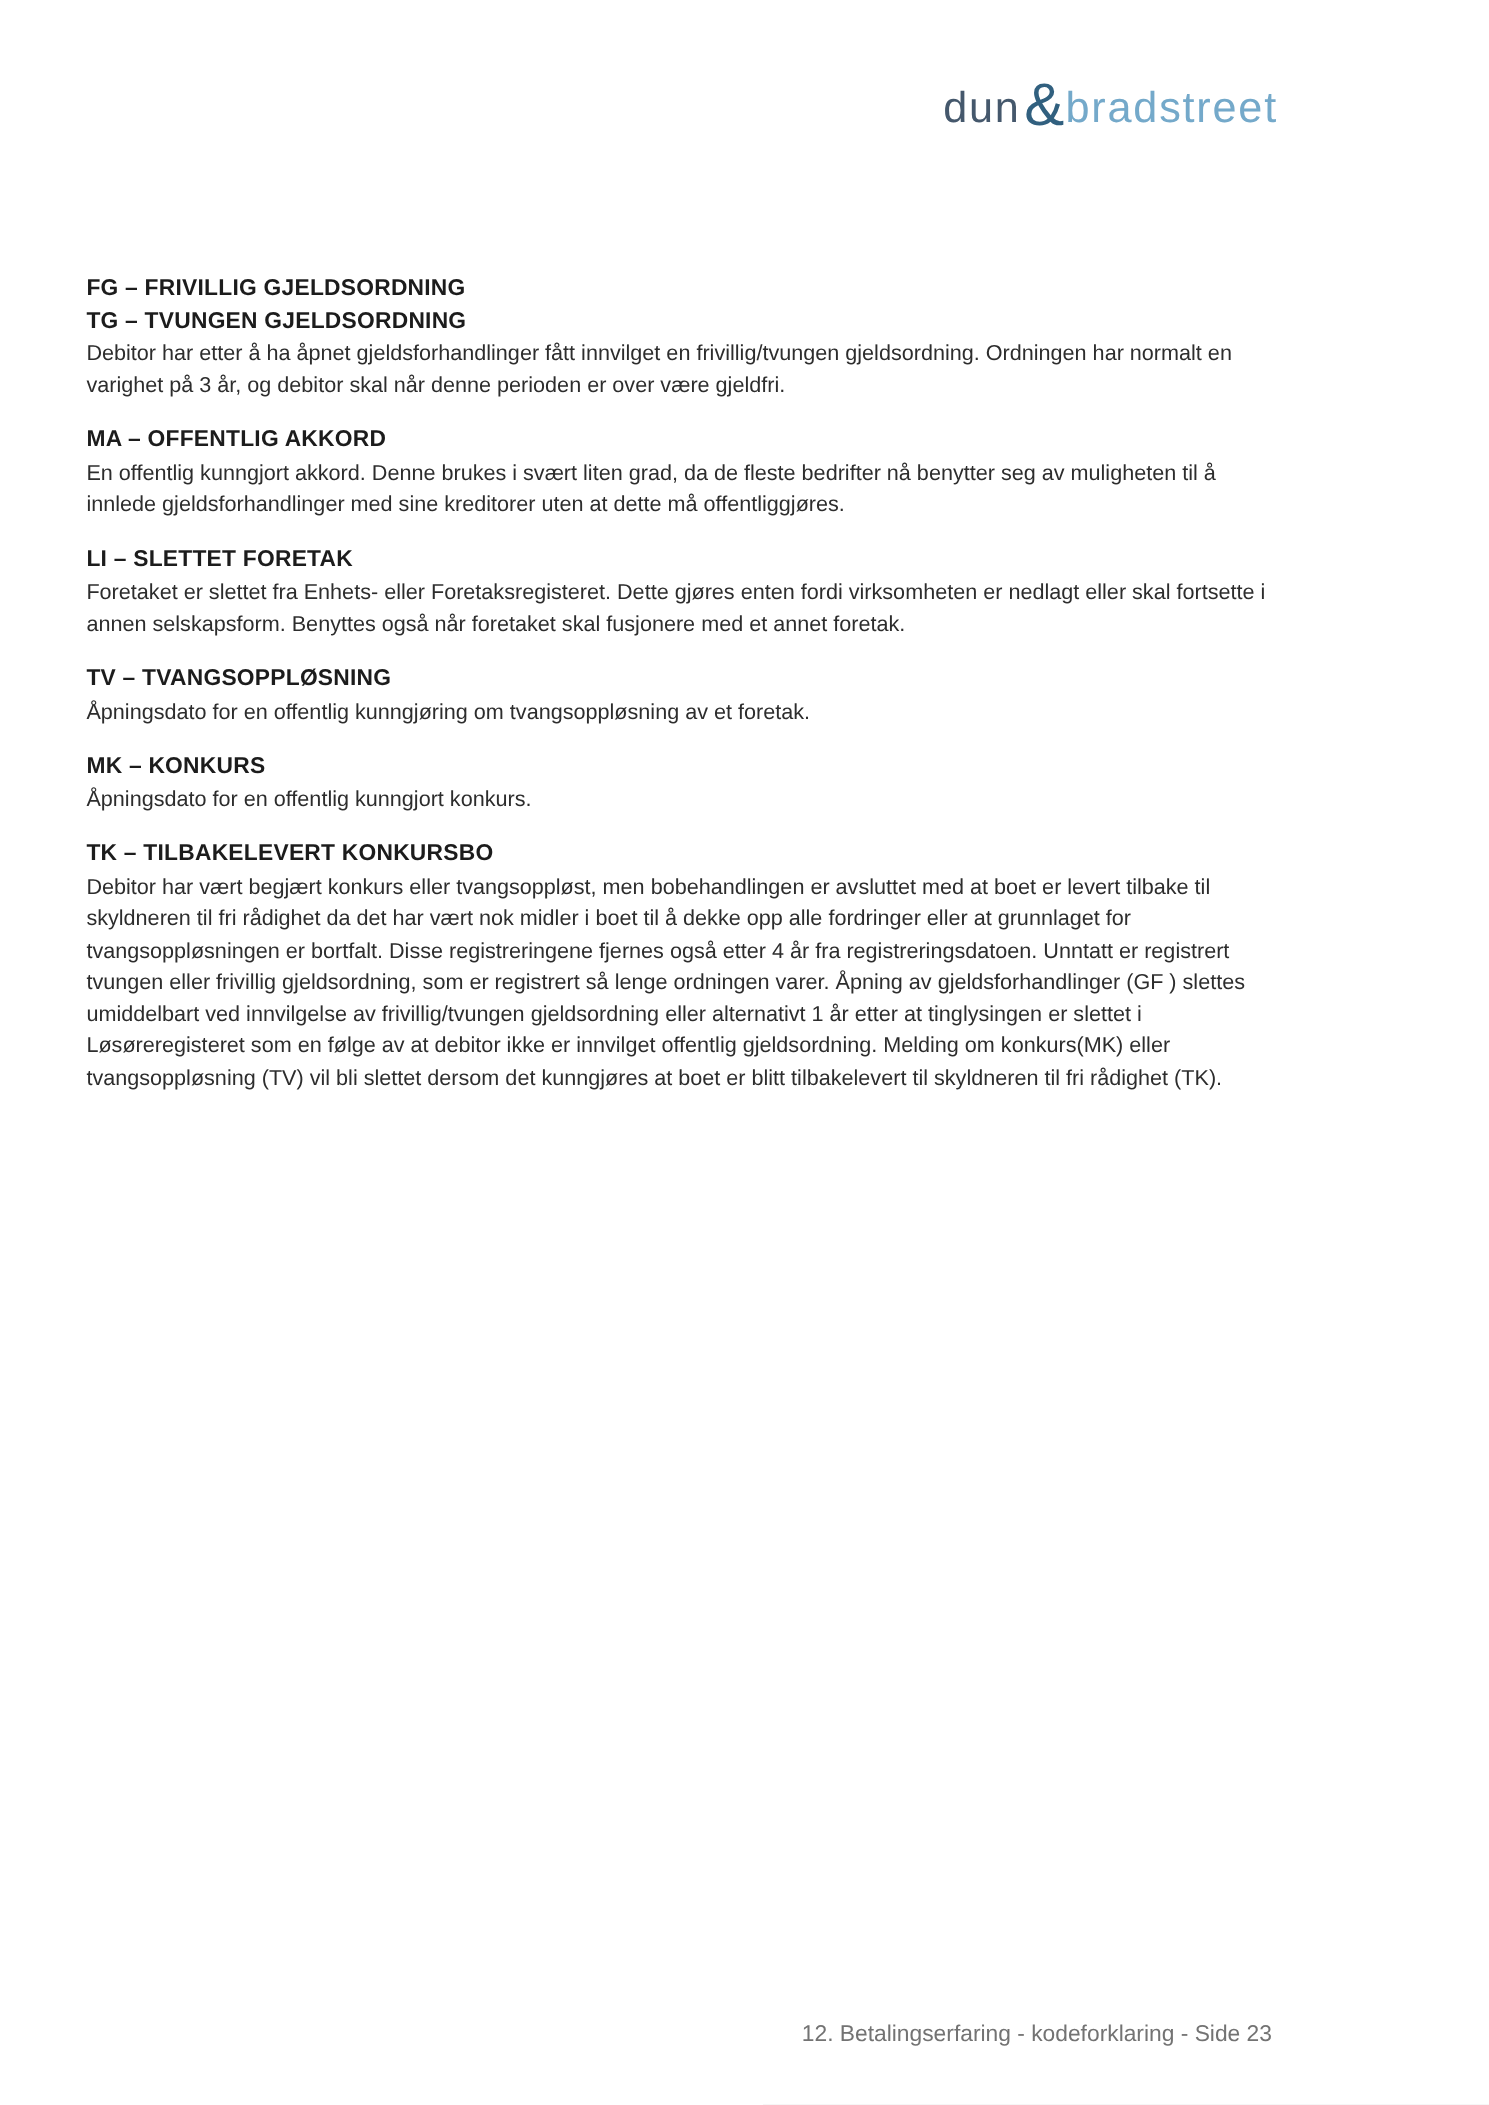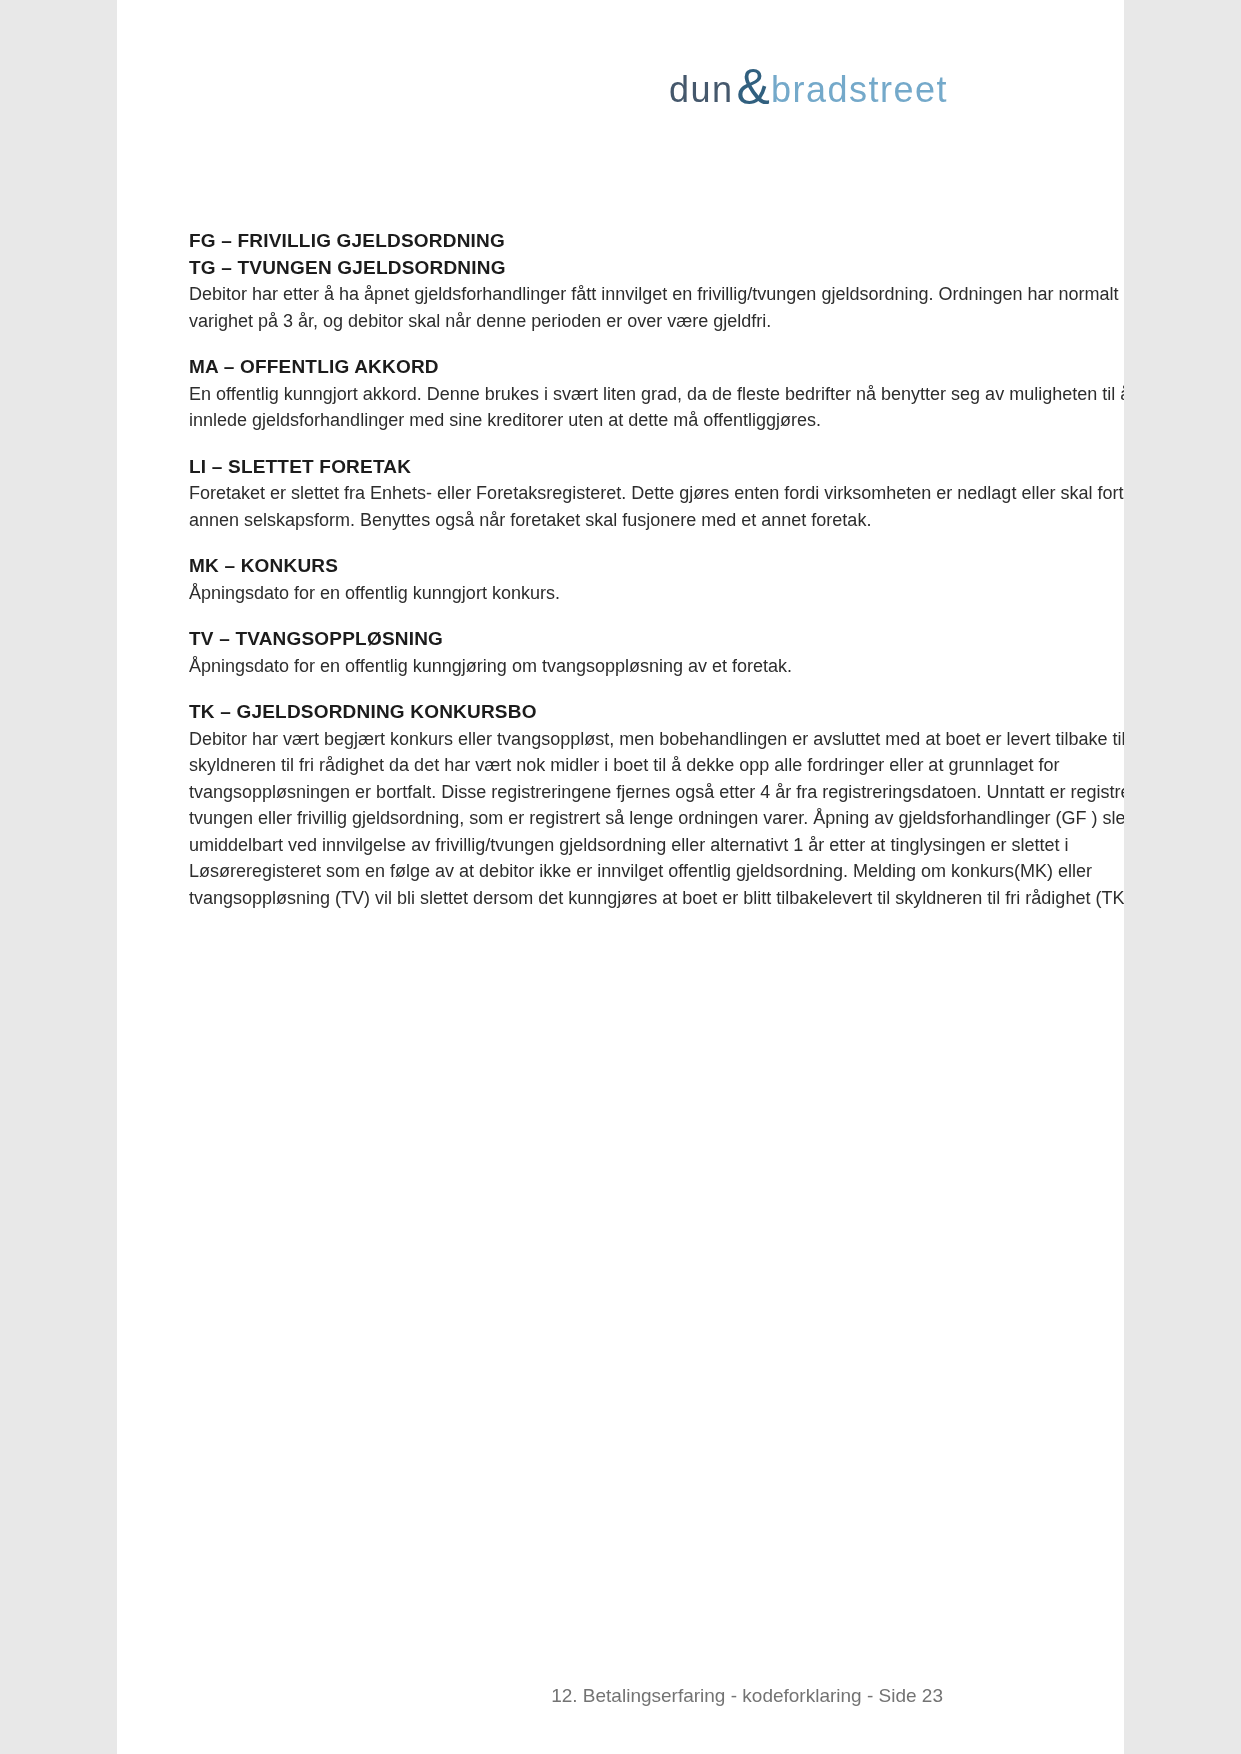--- a/index.html
+++ b/index.html
@@ -1,19 +1,19 @@
 <!DOCTYPE html>
 <html><head>
 <meta charset="utf-8">
 <style>
   * { box-sizing: border-box; }
   html, body { margin: 0; padding: 0; background: #e8e8e8; }
   .page {
     position: relative;
-    width: 1007px;
+    width: 1241px;
     height: 1754px;
     margin: 0 auto;
     background: #ffffff;
     font-family: "Liberation Sans", sans-serif;
     overflow: hidden;
     text-decoration: underline;
   }
 
   
   .logo {
@@ -103,31 +103,31 @@
       <h2>MA – OFFENTLIG AKKORD</h2>
       <p>En offentlig kunngjort akkord. Denne brukes i svært liten grad, da de fleste bedrifter nå benytter seg av muligheten til å innlede gjeldsforhandlinger med sine kreditorer uten at dette må offentliggjøres.</p>
     </section>
 
     <section class="sec">
       <h2>LI – SLETTET FORETAK</h2>
       <p>Foretaket er slettet fra Enhets- eller Foretaksregisteret. Dette gjøres enten fordi virksomheten er nedlagt eller skal fortsette i annen selskapsform. Benyttes også når foretaket skal fusjonere med et annet foretak.</p>
     </section>
 
     <section class="sec">
+      <h2>TV – TVANGSOPPLØSNING</h2>
+      <p>Åpningsdato for en offentlig kunngjøring om tvangsoppløsning av et foretak.</p>
+    </section>
+
+    <section class="sec">
       <h2>MK – KONKURS</h2>
       <p>Åpningsdato for en offentlig kunngjort konkurs.</p>
     </section>
 
     <section class="sec">
-      <h2>TV – TVANGSOPPLØSNING</h2>
-      <p>Åpningsdato for en offentlig kunngjøring om tvangsoppløsning av et foretak.</p>
-    </section>
-
-    <section class="sec">
-      <h2>TK – GJELDSORDNING KONKURSBO</h2>
+      <h2>TK – TILBAKELEVERT KONKURSBO</h2>
       <p>Debitor har vært begjært konkurs eller tvangsoppløst, men bobehandlingen er avsluttet med at boet er levert tilbake til skyldneren til fri rådighet da det har vært nok midler i boet til å dekke opp alle fordringer eller at grunnlaget for tvangsoppløsningen er bortfalt. Disse registreringene fjernes også etter 4 år fra registreringsdatoen. Unntatt er registrert tvungen eller frivillig gjeldsordning, som er registrert så lenge ordningen varer. Åpning av gjeldsforhandlinger (GF ) slettes umiddelbart ved innvilgelse av frivillig/tvungen gjeldsordning eller alternativt 1 år etter at tinglysingen er slettet i Løsøreregisteret som en følge av at debitor ikke er innvilget offentlig gjeldsordning. Melding om konkurs(MK) eller tvangsoppløsning (TV) vil bli slettet dersom det kunngjøres at boet er blitt tilbakelevert til skyldneren til fri rådighet (TK).</p>
     </section>
 
   </main>
 
   <footer class="footer">12. Betalingserfaring - kodeforklaring - Side 23</footer>
 
 </div>
 
 </body></html>

